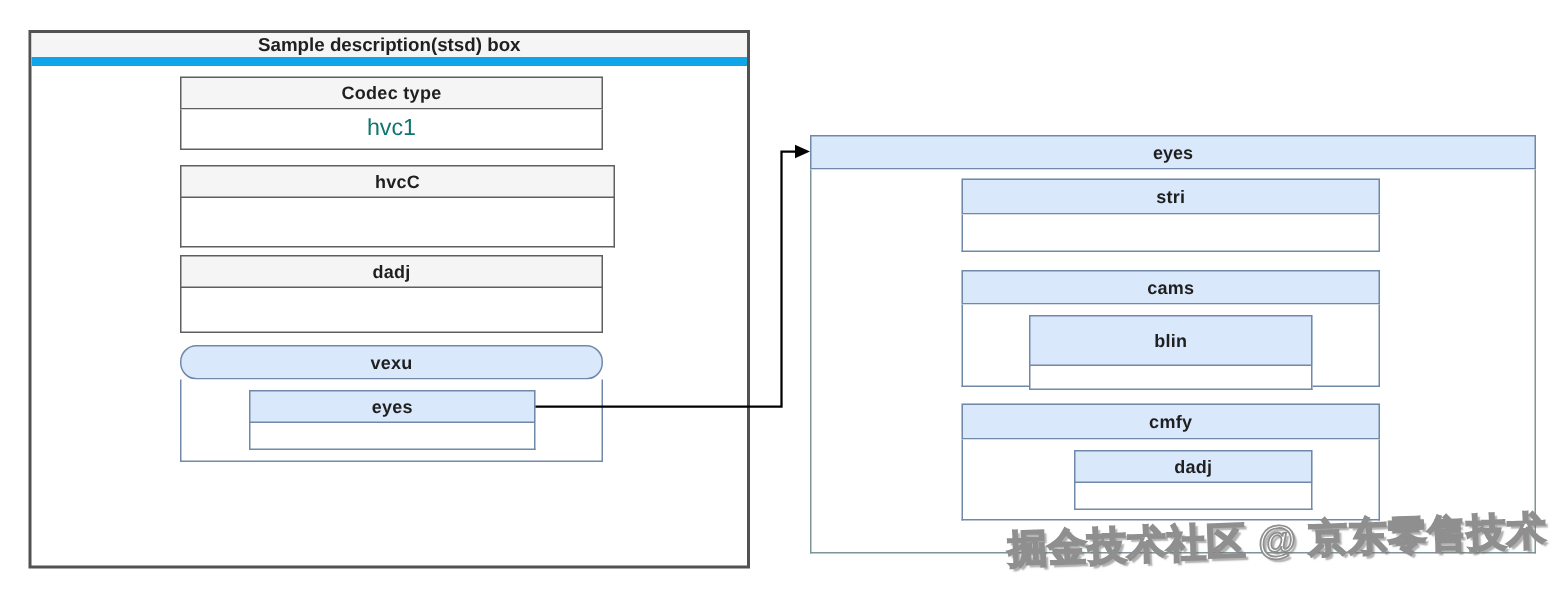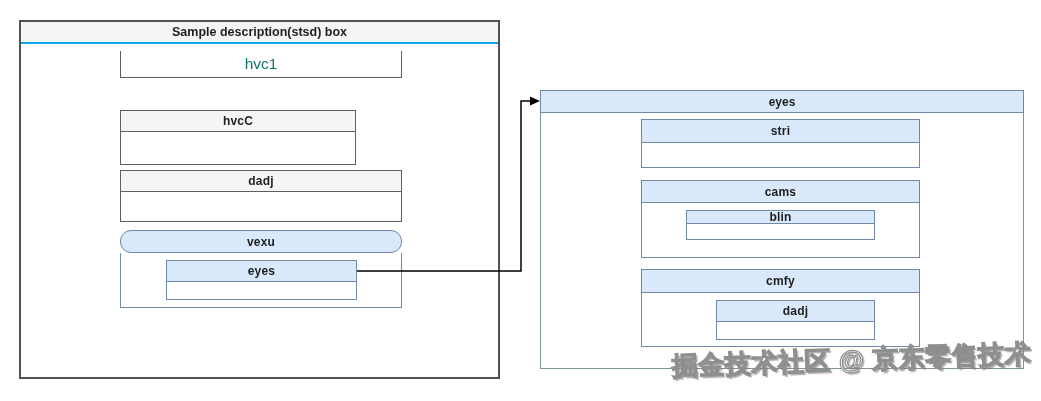--- a/index.html
+++ b/index.html
@@ -14,21 +14,21 @@
   .head.gray { background:#f5f5f5; border:1.5px solid #5f5f5f; }
   .head.blue { background:#dae8fc; border:1.5px solid #7189a8; }
   .bbody { background:#ffffff; display:flex; align-items:center; justify-content:center; }
   .bbody.gray { border:1.5px solid #5f5f5f; border-top:none; }
   .bbody.blue { border:1.5px solid #7189a8; border-top:none; }
 
   .outer-panel {
     border:2px solid #525252; background:#ffffff;
   }
   .outer-title {
-    height:22px; background:#f5f5f5; border-bottom:2px solid #0ea5e9;
+    height:22px; background:#f5f5f5; border-bottom:6px solid #0ea5e9;
     display:flex; align-items:center; justify-content:center;
     font-size:12.5px; font-weight:bold; color:#1f1f1f;
   }
 
   .rp { display:flex; flex-direction:column; }
   .rp-head {
     height:23px; flex:0 0 auto; background:#dae8fc; border:1.5px solid #7189a8;
     display:flex; align-items:center; justify-content:center;
     font-size:12px; font-weight:bold; color:#1f1f1f;
   }
@@ -49,26 +49,27 @@
 </head>
 <body>
 
 <div class="canvas">
 
   <div class="node outer-panel" style="left:19px; top:20px; width:481px; height:359px;">
     <div class="outer-title">Sample description(stsd) box</div>
   </div>
 
   <div class="node" style="left:120px; top:51px; width:282px;">
+    <div class="head gray" style="height:22px;">Codec type</div>
     <div class="bbody gray" style="height:27px;">
       <span class="value-text">hvc1</span>
     </div>
   </div>
 
-  <div class="node" style="left:120px; top:110px; width:236px;">
+  <div class="node" style="left:120px; top:110px; width:290px;">
     <div class="head gray" style="height:22px;">hvcC</div>
     <div class="bbody gray" style="height:33px;"></div>
   </div>
 
   <div class="node" style="left:120px; top:170px; width:282px;">
     <div class="head gray" style="height:22px;">dadj</div>
     <div class="bbody gray" style="height:30px;"></div>
   </div>
 
   <div class="node" style="left:120px; top:230px; width:282px;">
@@ -96,21 +97,21 @@
     <div class="head blue" style="height:24px;">stri</div>
     <div class="bbody blue" style="height:25px;"></div>
   </div>
 
   <div class="node" style="left:641px; top:180px; width:279px;">
     <div class="head blue" style="height:23px;">cams</div>
     <div class="bbody blue" style="height:55px;"></div>
   </div>
 
   <div class="node" style="left:686px; top:210px; width:189px;">
-    <div class="head blue" style="height:14px;">blin</div>
+    <div class="head blue" style="height:34px;">blin</div>
     <div class="bbody blue" style="height:16px;"></div>
   </div>
 
   <div class="node" style="left:641px; top:269px; width:279px;">
     <div class="head blue" style="height:24px;">cmfy</div>
     <div class="bbody blue" style="height:54px;"></div>
   </div>
 
   <div class="node" style="left:686px; top:300px; width:189px;padding-left:30px;">
     <div class="head blue" style="height:22px;">dadj</div>

